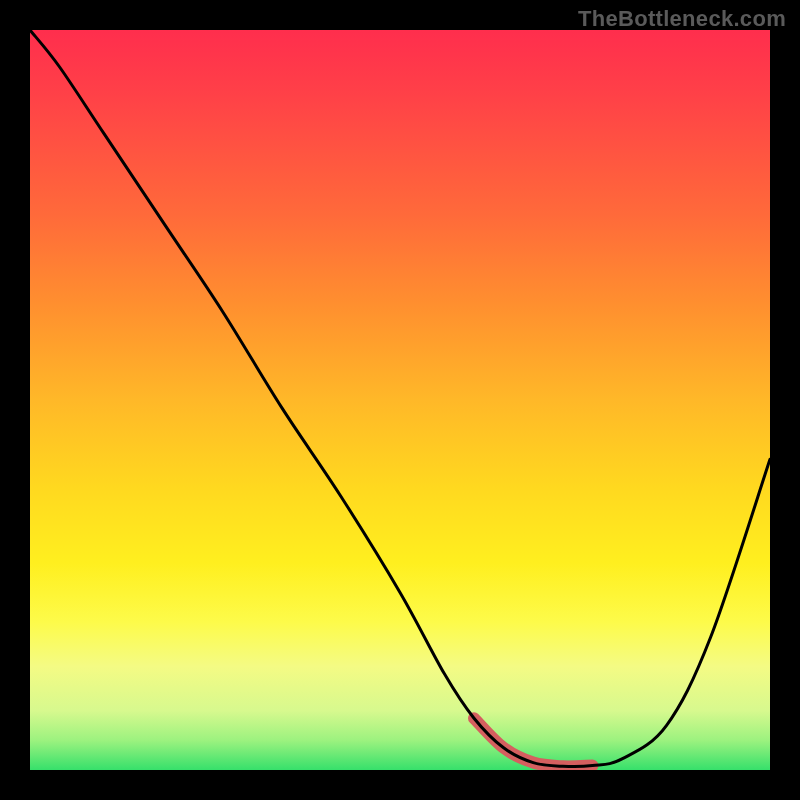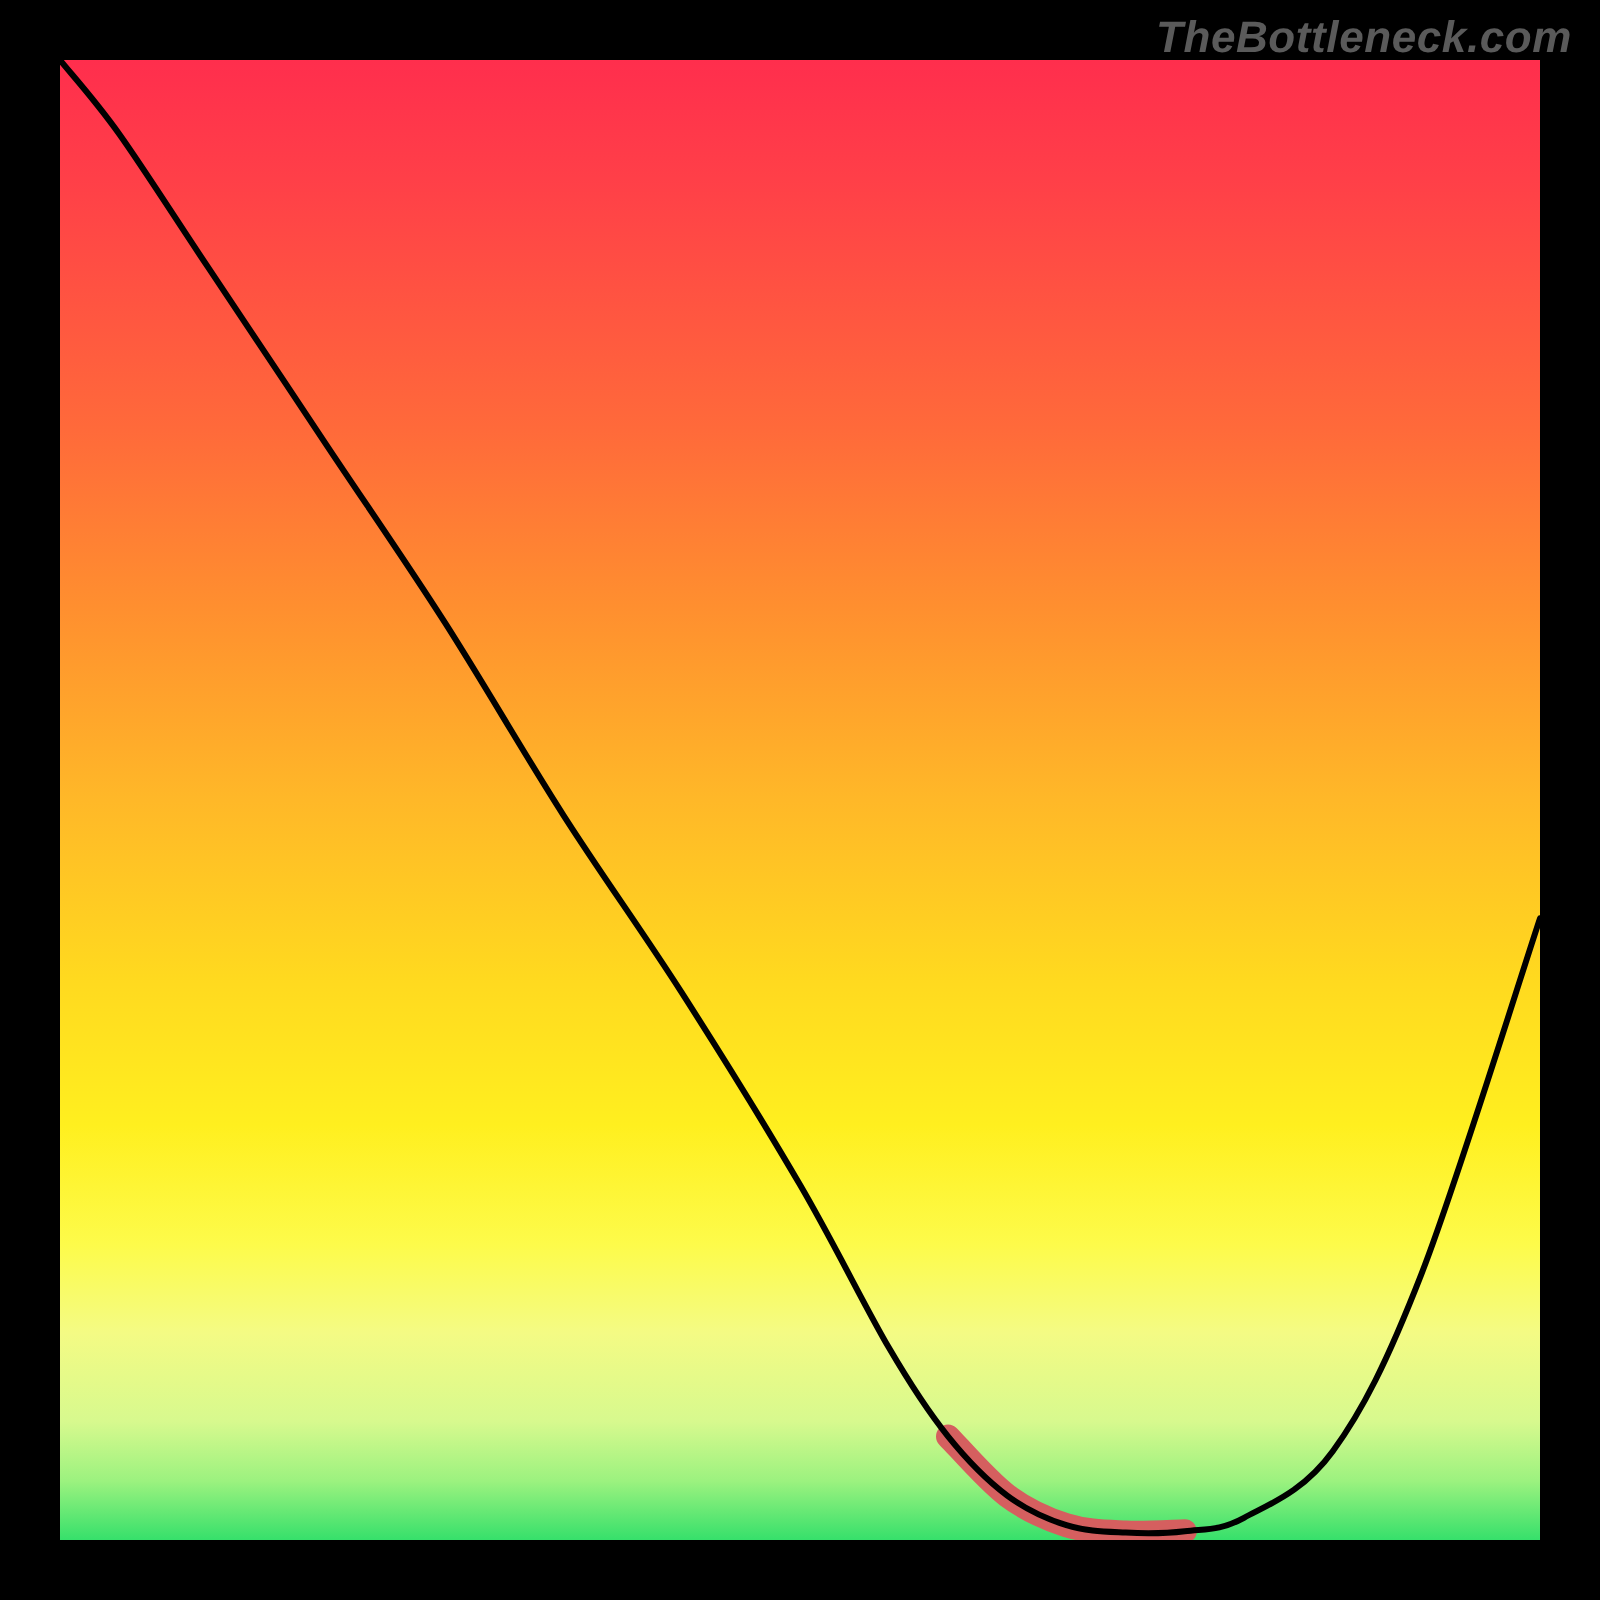--- a/index.html
+++ b/index.html
@@ -9,21 +9,20 @@
     height: 800px;
     background: #000;
     overflow: hidden;
     font-family: Arial, Helvetica, sans-serif;
   }
   .frame {
     position: relative;
     width: 800px;
     height: 630px;
     background: #000;
-    font-style: italic;
   }
   .watermark {
     position: absolute;
     top: 6px;
     right: 14px;
     color: #5a5a5a;
     font-size: 22px;
     font-weight: 600;
     letter-spacing: 0.3px;
     z-index: 4;

